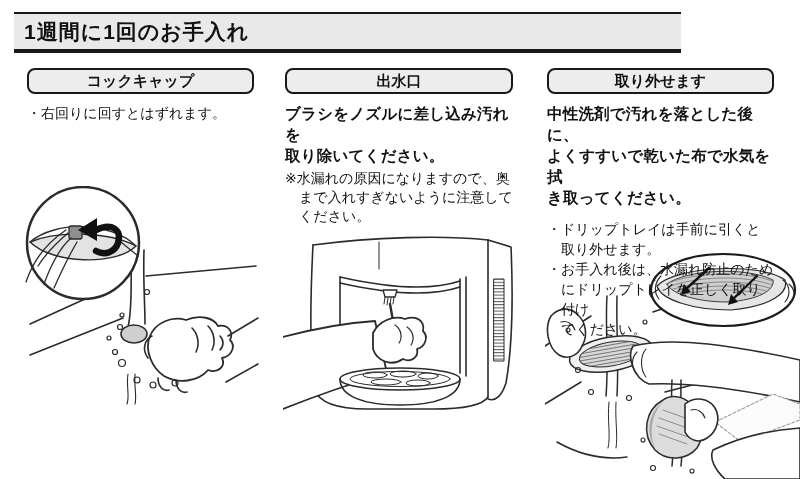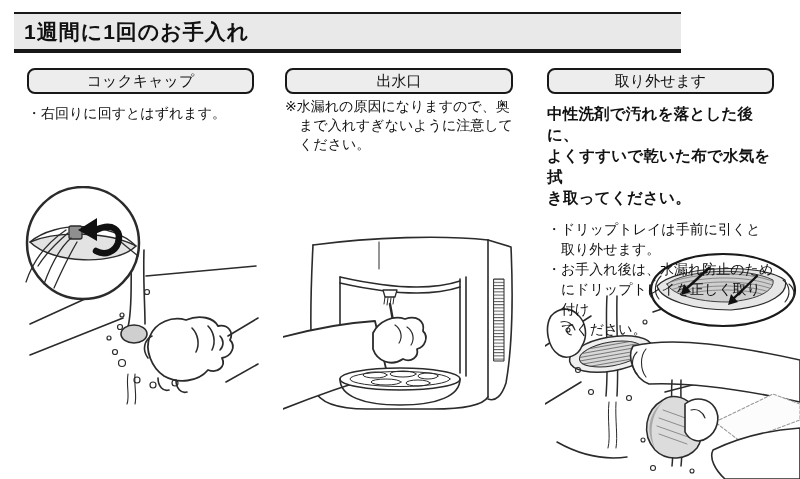--- a/index.html
+++ b/index.html
@@ -15,21 +15,21 @@
     padding:4px 10px 3px 10px;
     font-size:21px;font-weight:bold;letter-spacing:1px;
   }
   .col{position:absolute;top:68px;width:227px;z-index:2;}
   #col1{left:27px;}
   #col2{left:285px;width:228px;}
   #col3{left:547px;}
   .panel-header{
     box-sizing:border-box;height:26px;line-height:21px;
     border:2px solid #181818;border-radius:8px;background:#ededed;
-    text-align:center;font-weight:normal;font-size:15px;
+    text-align:center;font-weight:bold;font-size:15px;
   }
   .instruction{
     margin-top:9px;font-weight:bold;font-size:15.5px;line-height:21px;
     white-space:pre-line;letter-spacing:0.2px;
   }
   .note{
     font-size:14px;line-height:20px;white-space:pre-line;
     padding-left:14px;text-indent:-14px;margin:0;
   }
   .note.first1{margin-top:9px;}
@@ -48,20 +48,22 @@
   <span>1週間に1回のお手入れ</span>
 </div>
 
 <div class="col" id="col1">
   <div class="panel-header">コックキャップ</div>
   <p class="note first1">・右回りに回すとはずれます。</p>
 </div>
 
 <div class="col" id="col2">
   <div class="panel-header">出水口</div>
+  <div class="instruction">ブラシをノズルに差し込み汚れを
+取り除いてください。</div>
   <p class="note first2">※水漏れの原因になりますので、奥
 まで入れすぎないように注意して
 ください。</p>
 </div>
 
 <div class="col" id="col3">
   <div class="panel-header">取り外せます</div>
   <div class="instruction">中性洗剤で汚れを落とした後に、
 よくすすいで乾いた布で水気を拭
 き取ってください。</div>

